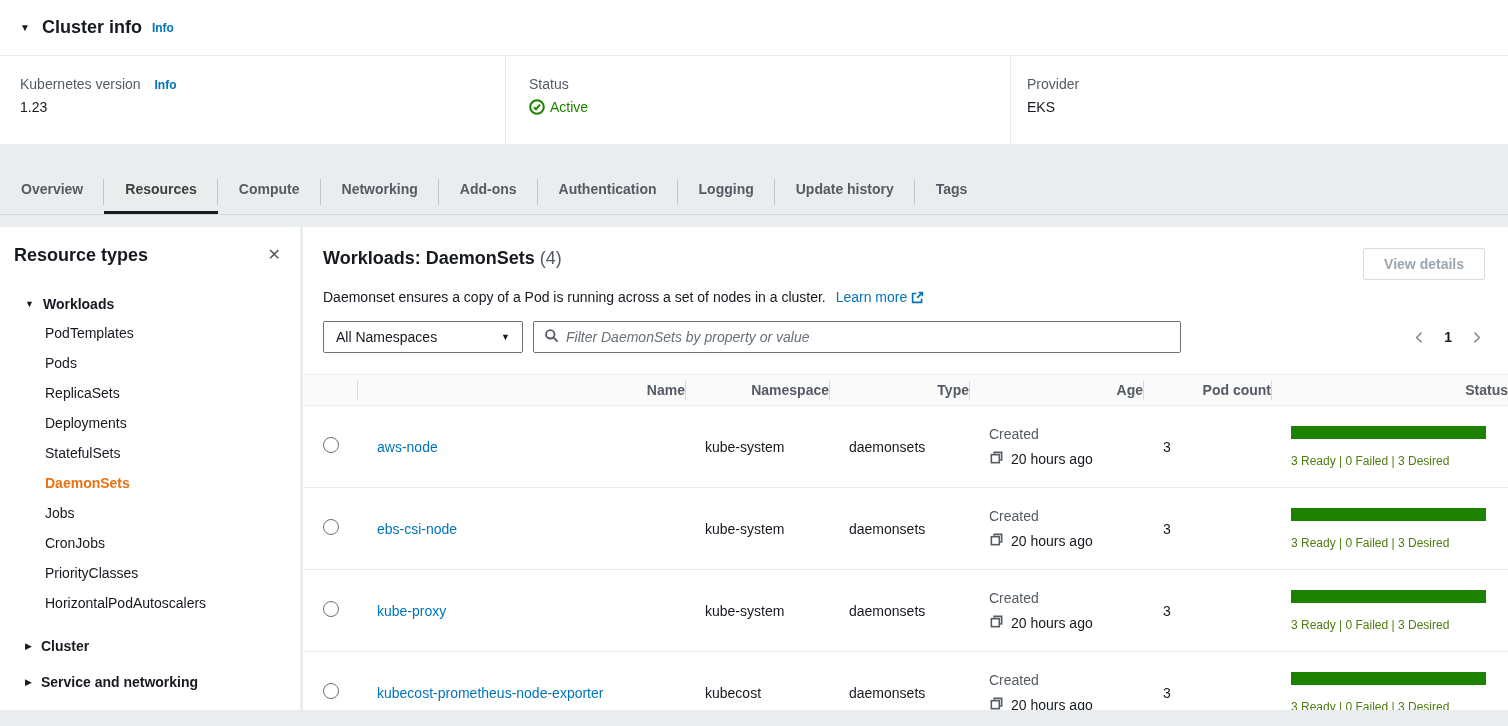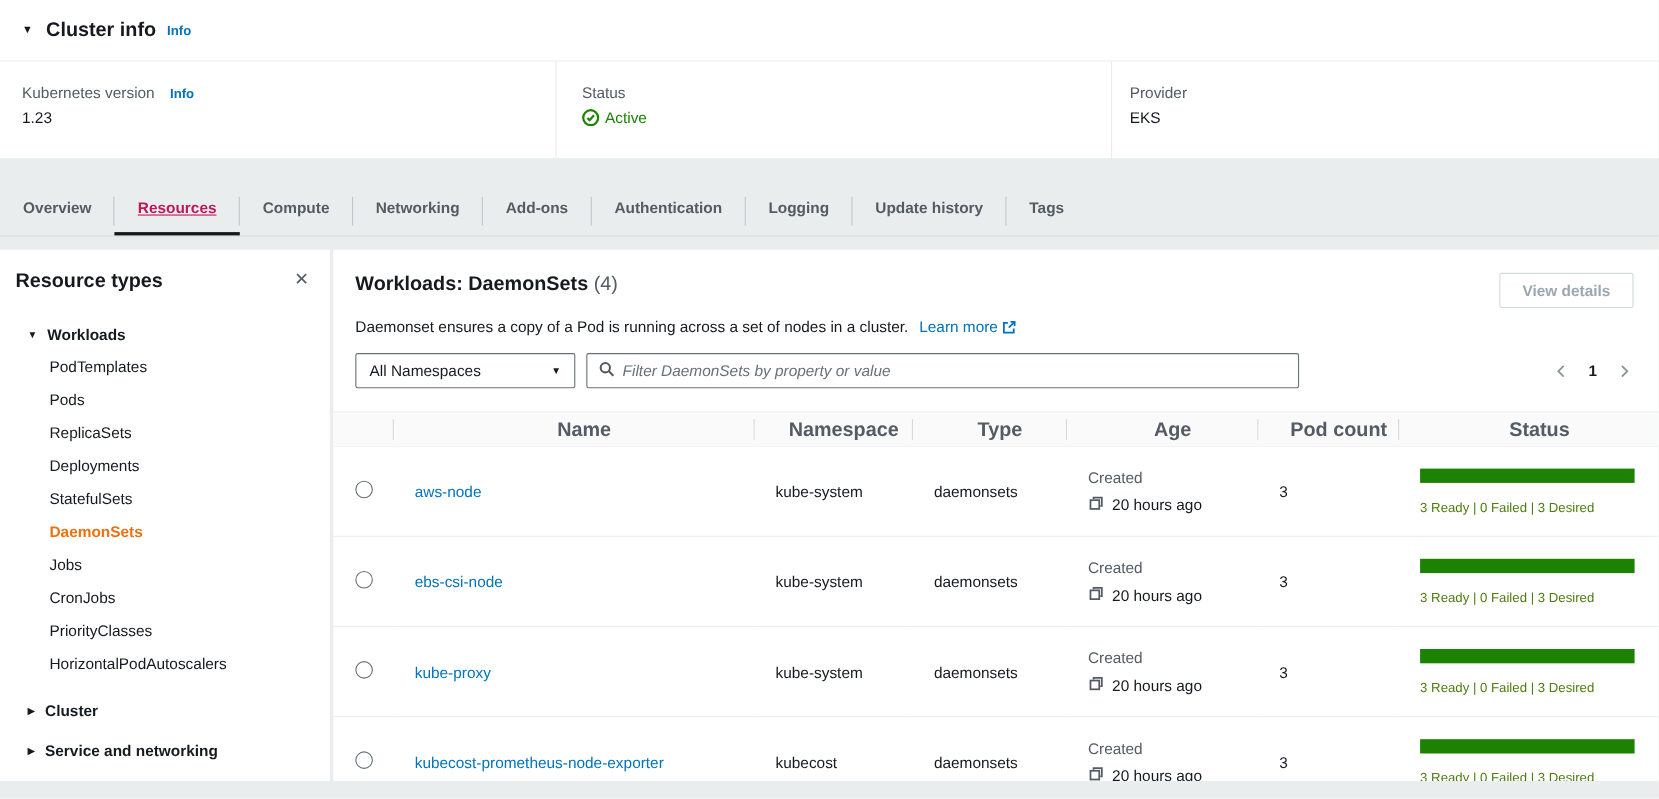--- a/index.html
+++ b/index.html
@@ -31,21 +31,21 @@
   
   .tabs-band { background:#eaeded; padding-top:27px; border-bottom:1px solid #d5dbdb; }
   .tabs { display:flex; list-style:none; }
   .tab {
     position:relative; padding:10px 21px 17px; font-weight:700; color:#545b64;
     font-size:14px; cursor:pointer; white-space:nowrap;
   }
   .tab:not(:last-child)::after {
     content:""; position:absolute; right:0; top:8px; height:26px; width:1px; background:#c1c7c9;
   }
-  .tab.active { color:#be185d;text-decoration:underline; }
+  .tab.active { color:#404040; }
   .tab.active::before {
     content:""; position:absolute; left:0; right:0; bottom:0; height:3px; background:#16191f;
   }
 
   
   .content { display:flex; gap:3px; padding-top:12px; height:495px; }
   .sidebar {
     width:300px; background:#fff; flex-shrink:0; padding:18px 15px 0 14px; overflow:hidden;
   }
   .sidebar-head { display:flex; align-items:flex-start; justify-content:space-between; }
@@ -89,21 +89,21 @@
     font-family:inherit; background:transparent;
   }
   .search-box input::placeholder { color:#687078; font-style:italic; }
   .pagination { margin-left:auto; display:flex; align-items:center; gap:16px; }
   .page-btn { background:none; border:none; cursor:pointer; padding:2px; line-height:0; }
   .page-number { font-weight:700; color:#16191f; font-size:14px; }
 
   
   table { width:100%; border-collapse:collapse; table-layout:fixed; margin-top:21px; }
   thead th {
-    background:#fafafa; color:#545b64; font-size:18px; font-weight:700; text-align:center;
+    background:#fafafa; color:#545b64; font-size:14px; font-weight:700; text-align:right;
     height:31px; padding:0 0 0 20px; border-top:1px solid #eaeded; border-bottom:1px solid #eaeded;
     position:relative;
   }
   thead th:not(:first-child)::before {
     content:""; position:absolute; left:0; top:6px; height:19px; width:1px; background:#d5dbdb;
   }
   tbody td {
     height:82px; padding-left:20px; border-bottom:1px solid #eaeded; vertical-align:middle;
     font-size:14px; color:#16191f;
   }

